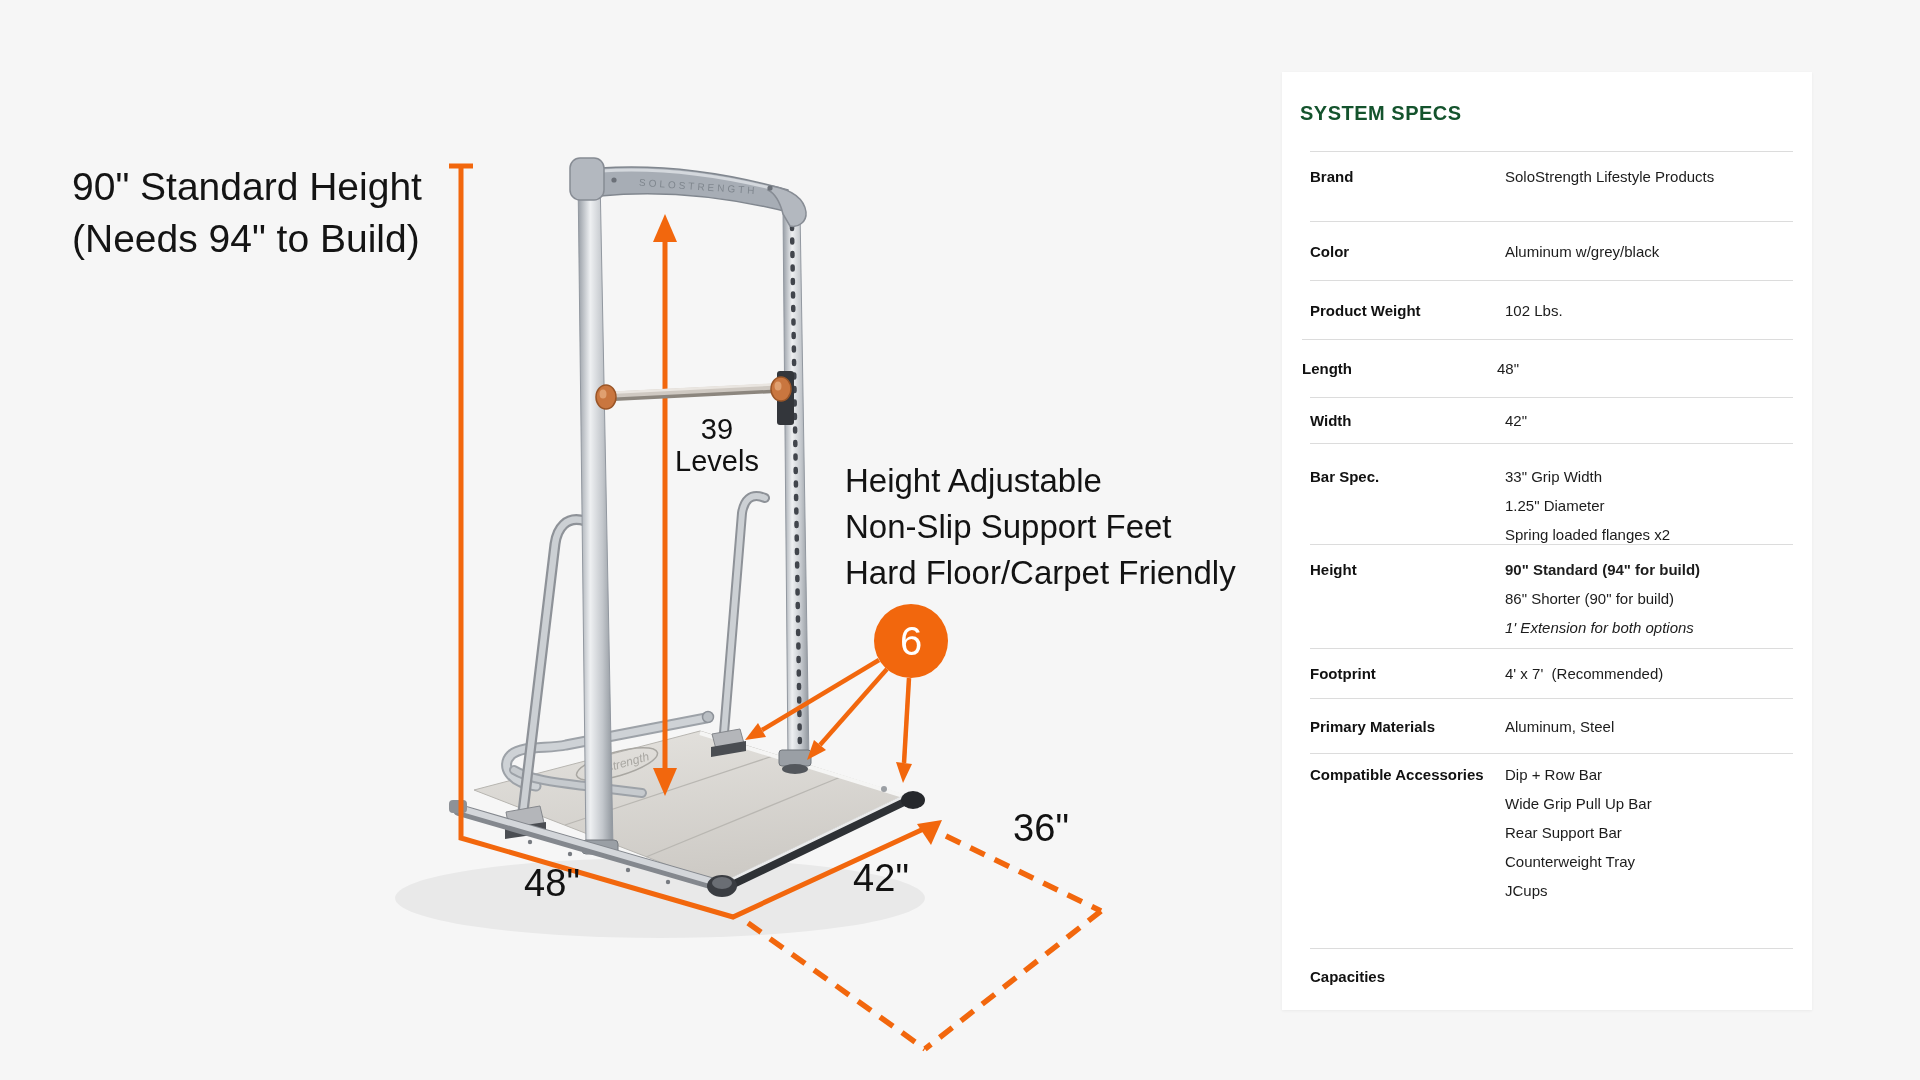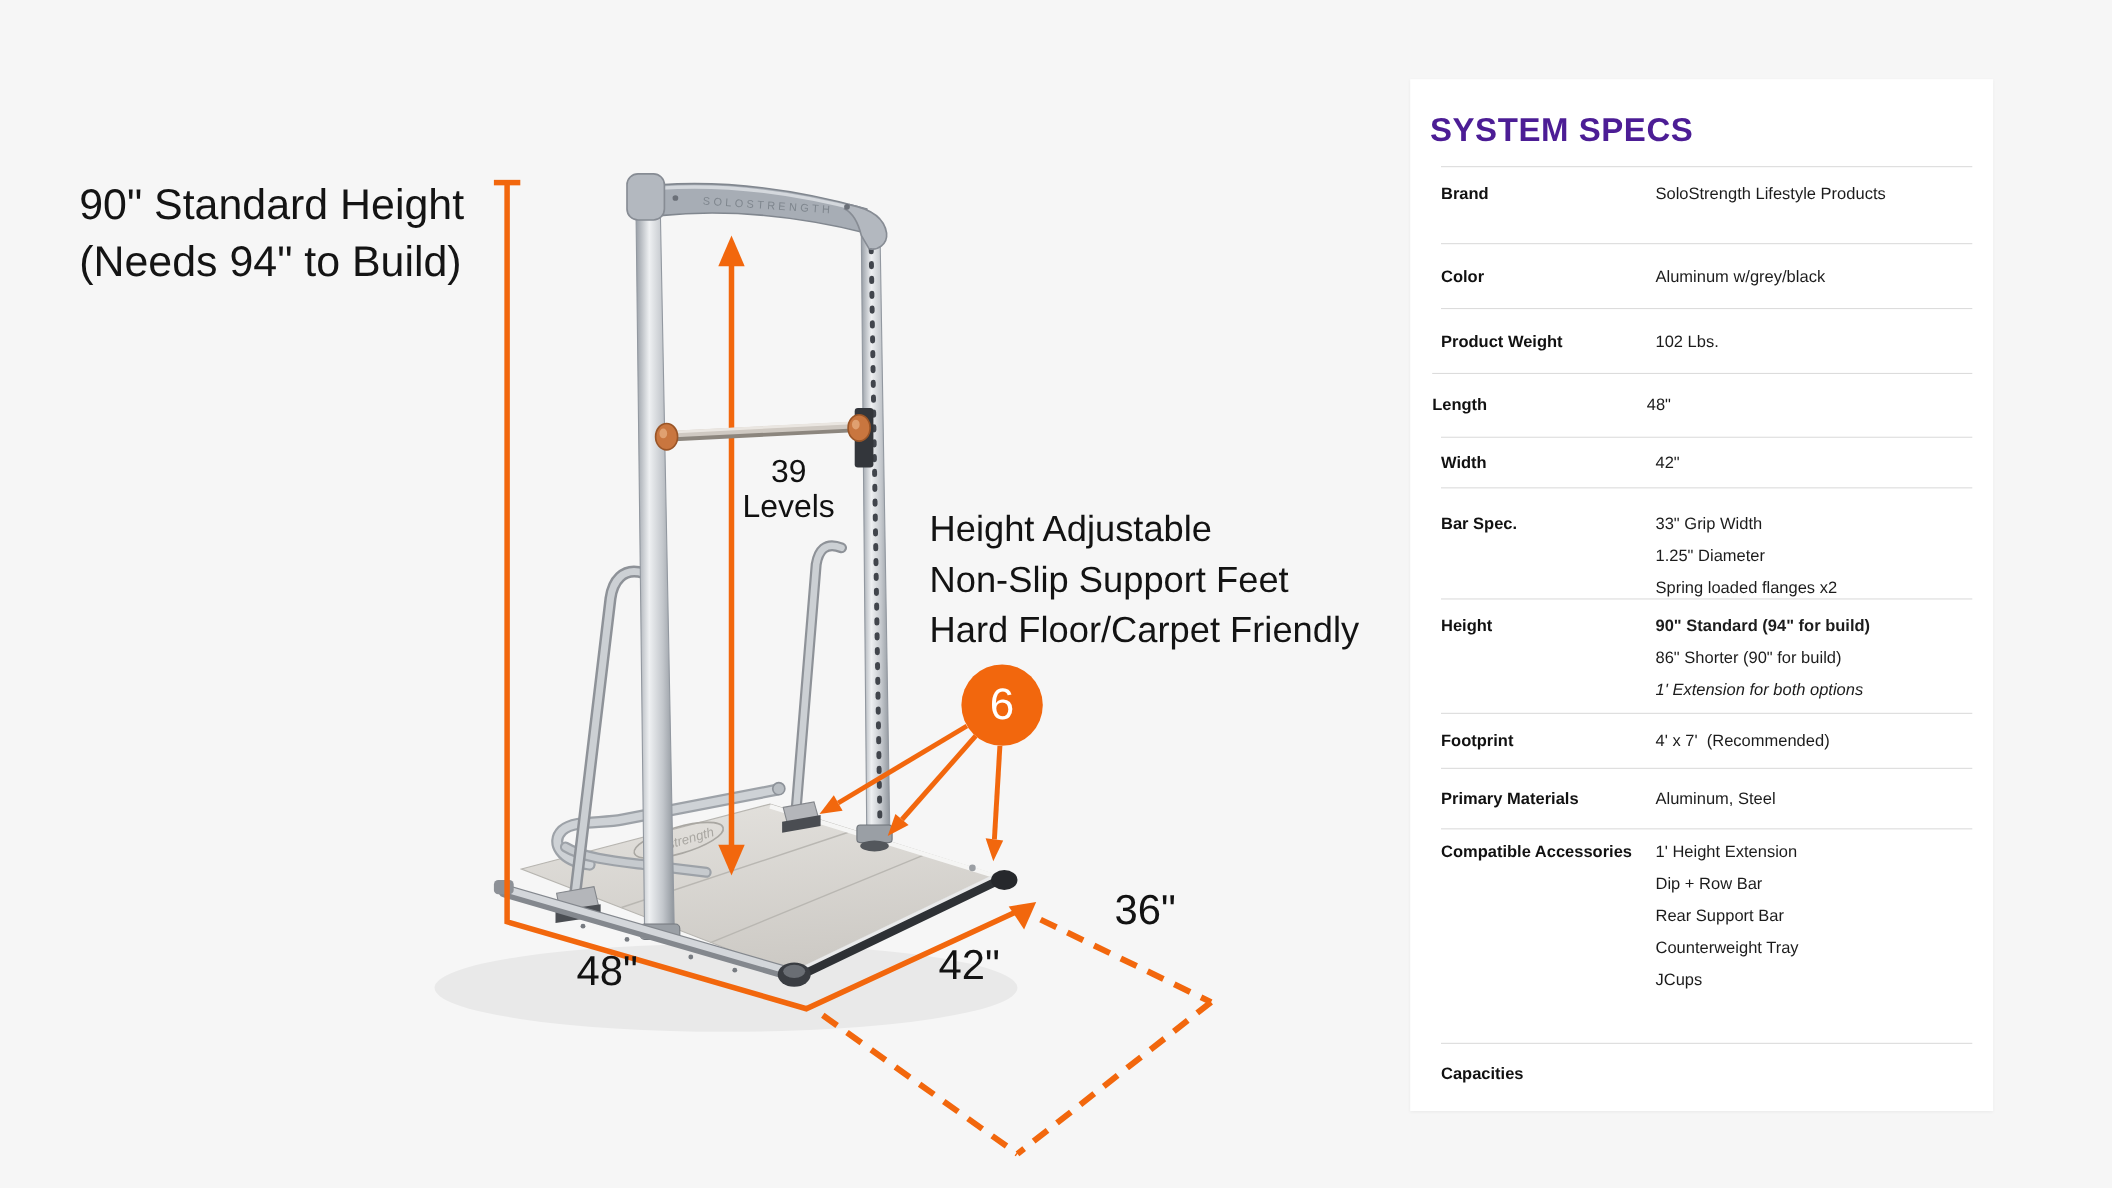--- a/index.html
+++ b/index.html
@@ -24,21 +24,21 @@
     font-size:40px;color:#fff;
   }
   
   .panel{
     position:absolute;left:1282px;top:72px;width:530px;height:938px;
     background:#ffffff;box-shadow:0 1px 3px rgba(0,0,0,0.05);
     box-sizing:border-box;
   }
   .panel-title{
     margin:0;padding:30px 0 0 18px;height:49px;box-sizing:content-box;
-    font-size:30px;font-weight:bold;letter-spacing:0.5px;color:#4c1d95;
+    font-size:20px;font-weight:bold;letter-spacing:0.5px;color:#14532d;
   }
   .spec-row{
     margin:0 19px 0 28px;
     border-top:1px solid #dcdcdc;
     display:flex;align-items:center;
     box-sizing:border-box;
     font-size:15px;line-height:29px;color:#1c1c1c;
   }
   .spec-row.top{align-items:flex-start;}
   .spec-label{width:195px;flex:0 0 195px;font-weight:bold;color:#111;}
@@ -257,22 +257,22 @@
       </div>
       <div class="spec-row" style="height: 55px;">
         <div class="spec-label">Primary Materials</div>
         <div class="spec-values">
           <div>Aluminum, Steel</div>
         </div>
       </div>
       <div class="spec-row top" style="height: 195px; padding-top: 6px;">
         <div class="spec-label">Compatible Accessories</div>
         <div class="spec-values">
-          <div>1' Height Extension</div>
           <div>Dip + Row Bar</div>
+          <div>Wide Grip Pull Up Bar</div>
           <div>Rear Support Bar</div>
           <div>Counterweight Tray</div>
           <div>JCups</div>
         </div>
       </div>
       <div class="spec-row top" style="height: 82px; padding-top: 13px;">
         <div class="spec-label">Capacities</div>
       </div>
     </div>
 </div>

